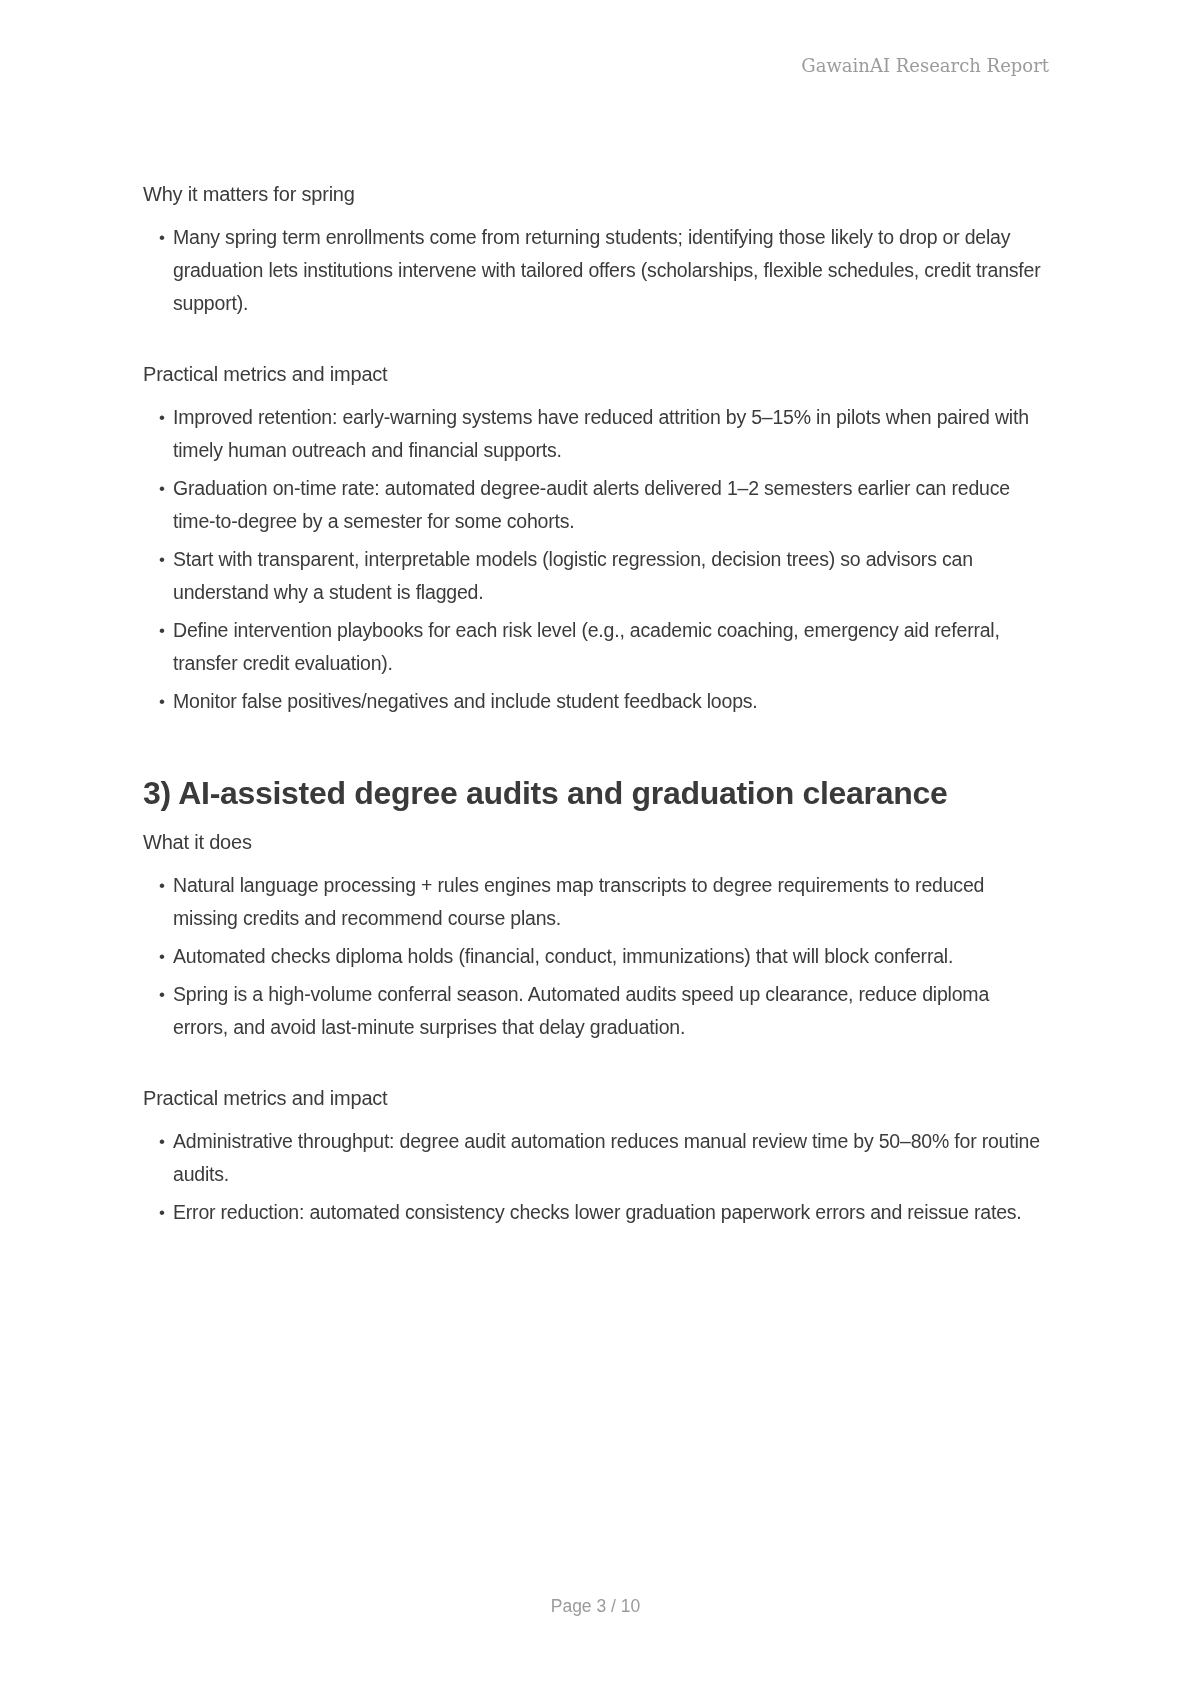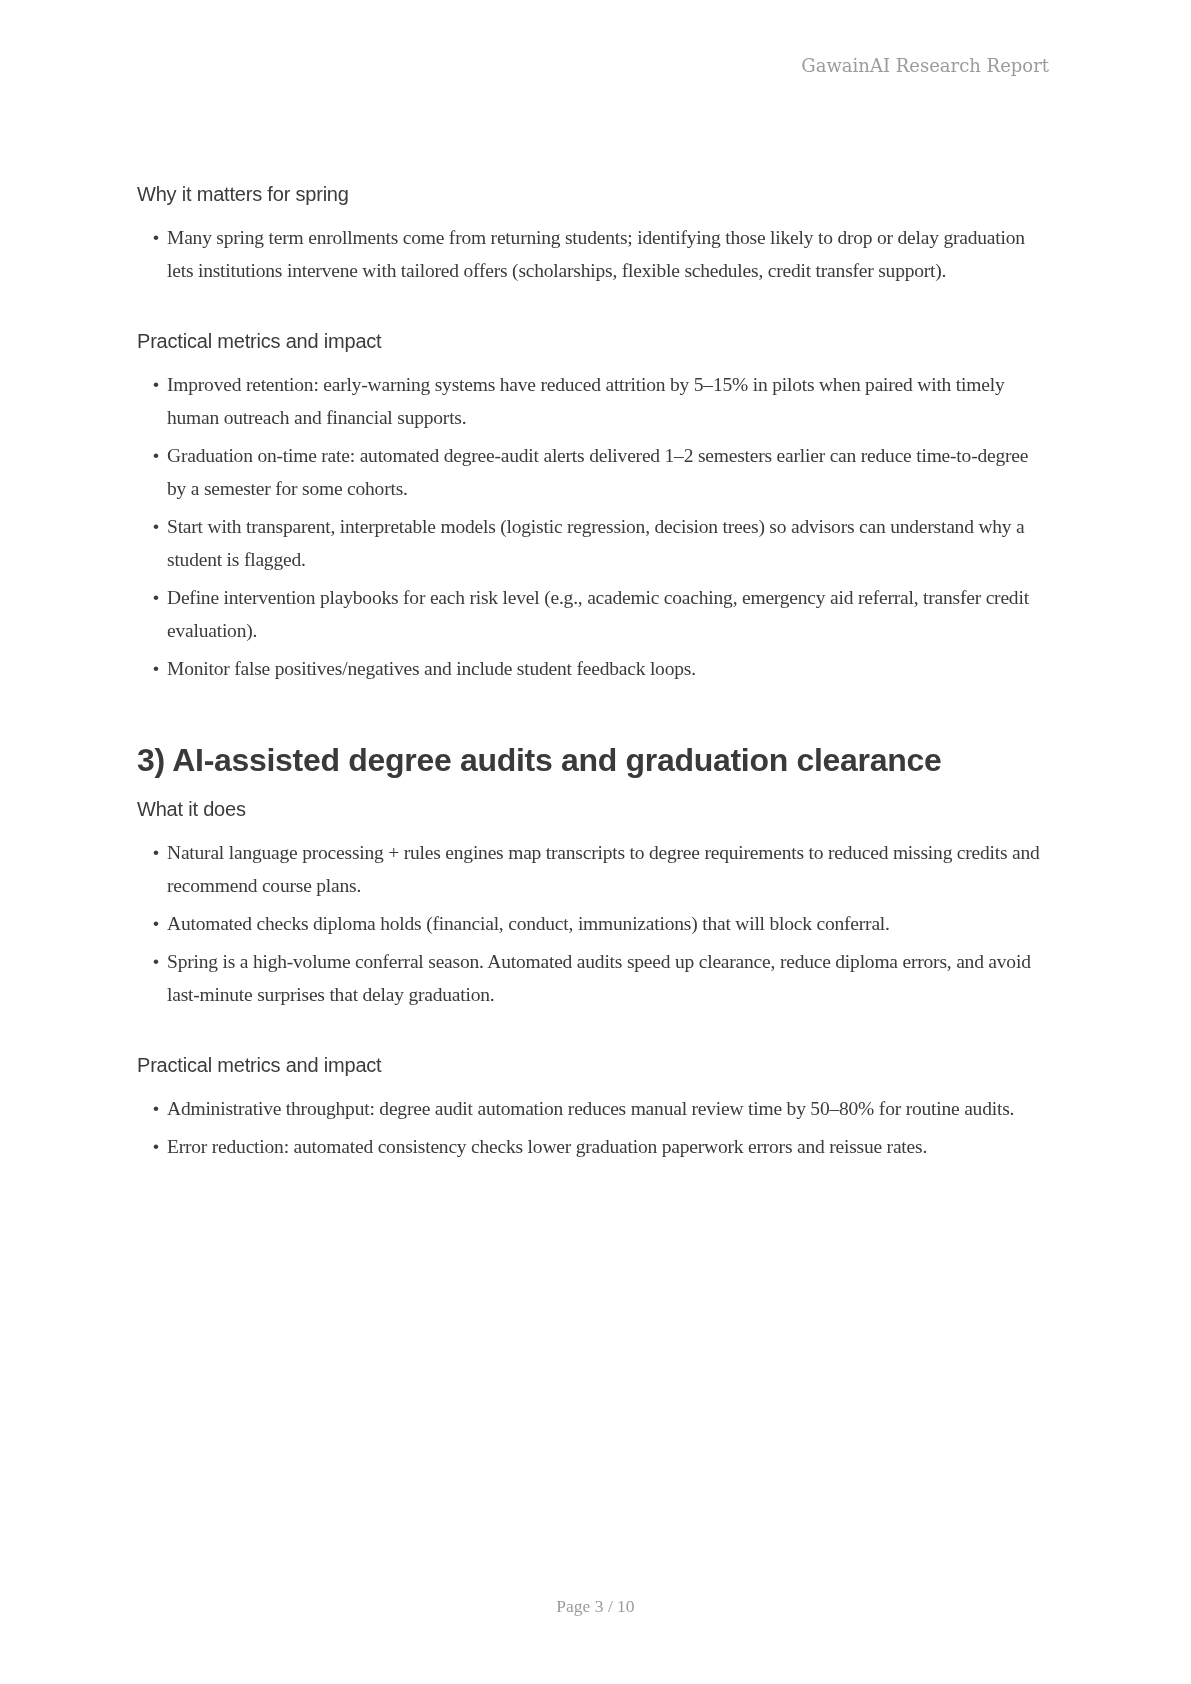--- a/index.html
+++ b/index.html
@@ -18,27 +18,27 @@
     font-family: "DejaVu Serif", serif;
     font-size: 18px;
     color: #9b9b9b;
   }
   .footer {
     position: absolute;
     top: 1596px;
     left: 0;
     width: 100%;
     text-align: center;
-    font-family: Liberation Serif, serif;
+    font-family: Liberation Sans, sans-serif;
     font-size: 17.5px;
     color: #9b9b9b;
   }
   .content {
     position: absolute;
-    left: 137px;
+    left: 143px;
     top: 181px;
     width: 906px;
     font-family: "Liberation Sans", sans-serif;
     color: #3b3b3b;
     letter-spacing: -0.2px;
   }
   .sec-heading {
     font-size: 20px;
     font-weight: 400;
     line-height: 27px;
@@ -63,21 +63,21 @@
     margin-bottom: 5px;
     color: #3b3b3b;
   }
   .bullet {
     flex: 0 0 14px;
     margin-left: 16px;
     font-size: 17px;
     line-height: 33px;
     color: #3b3b3b;
   }
-  .li-text { flex: 1; font-family: Liberation Serif, serif; }
+  .li-text { flex: 1; }
 </style>
 </head>
 <body>
 
 <div class="page">
 
   <div class="header">
     <span>GawainAI Research Report</span>
   </div>
 

